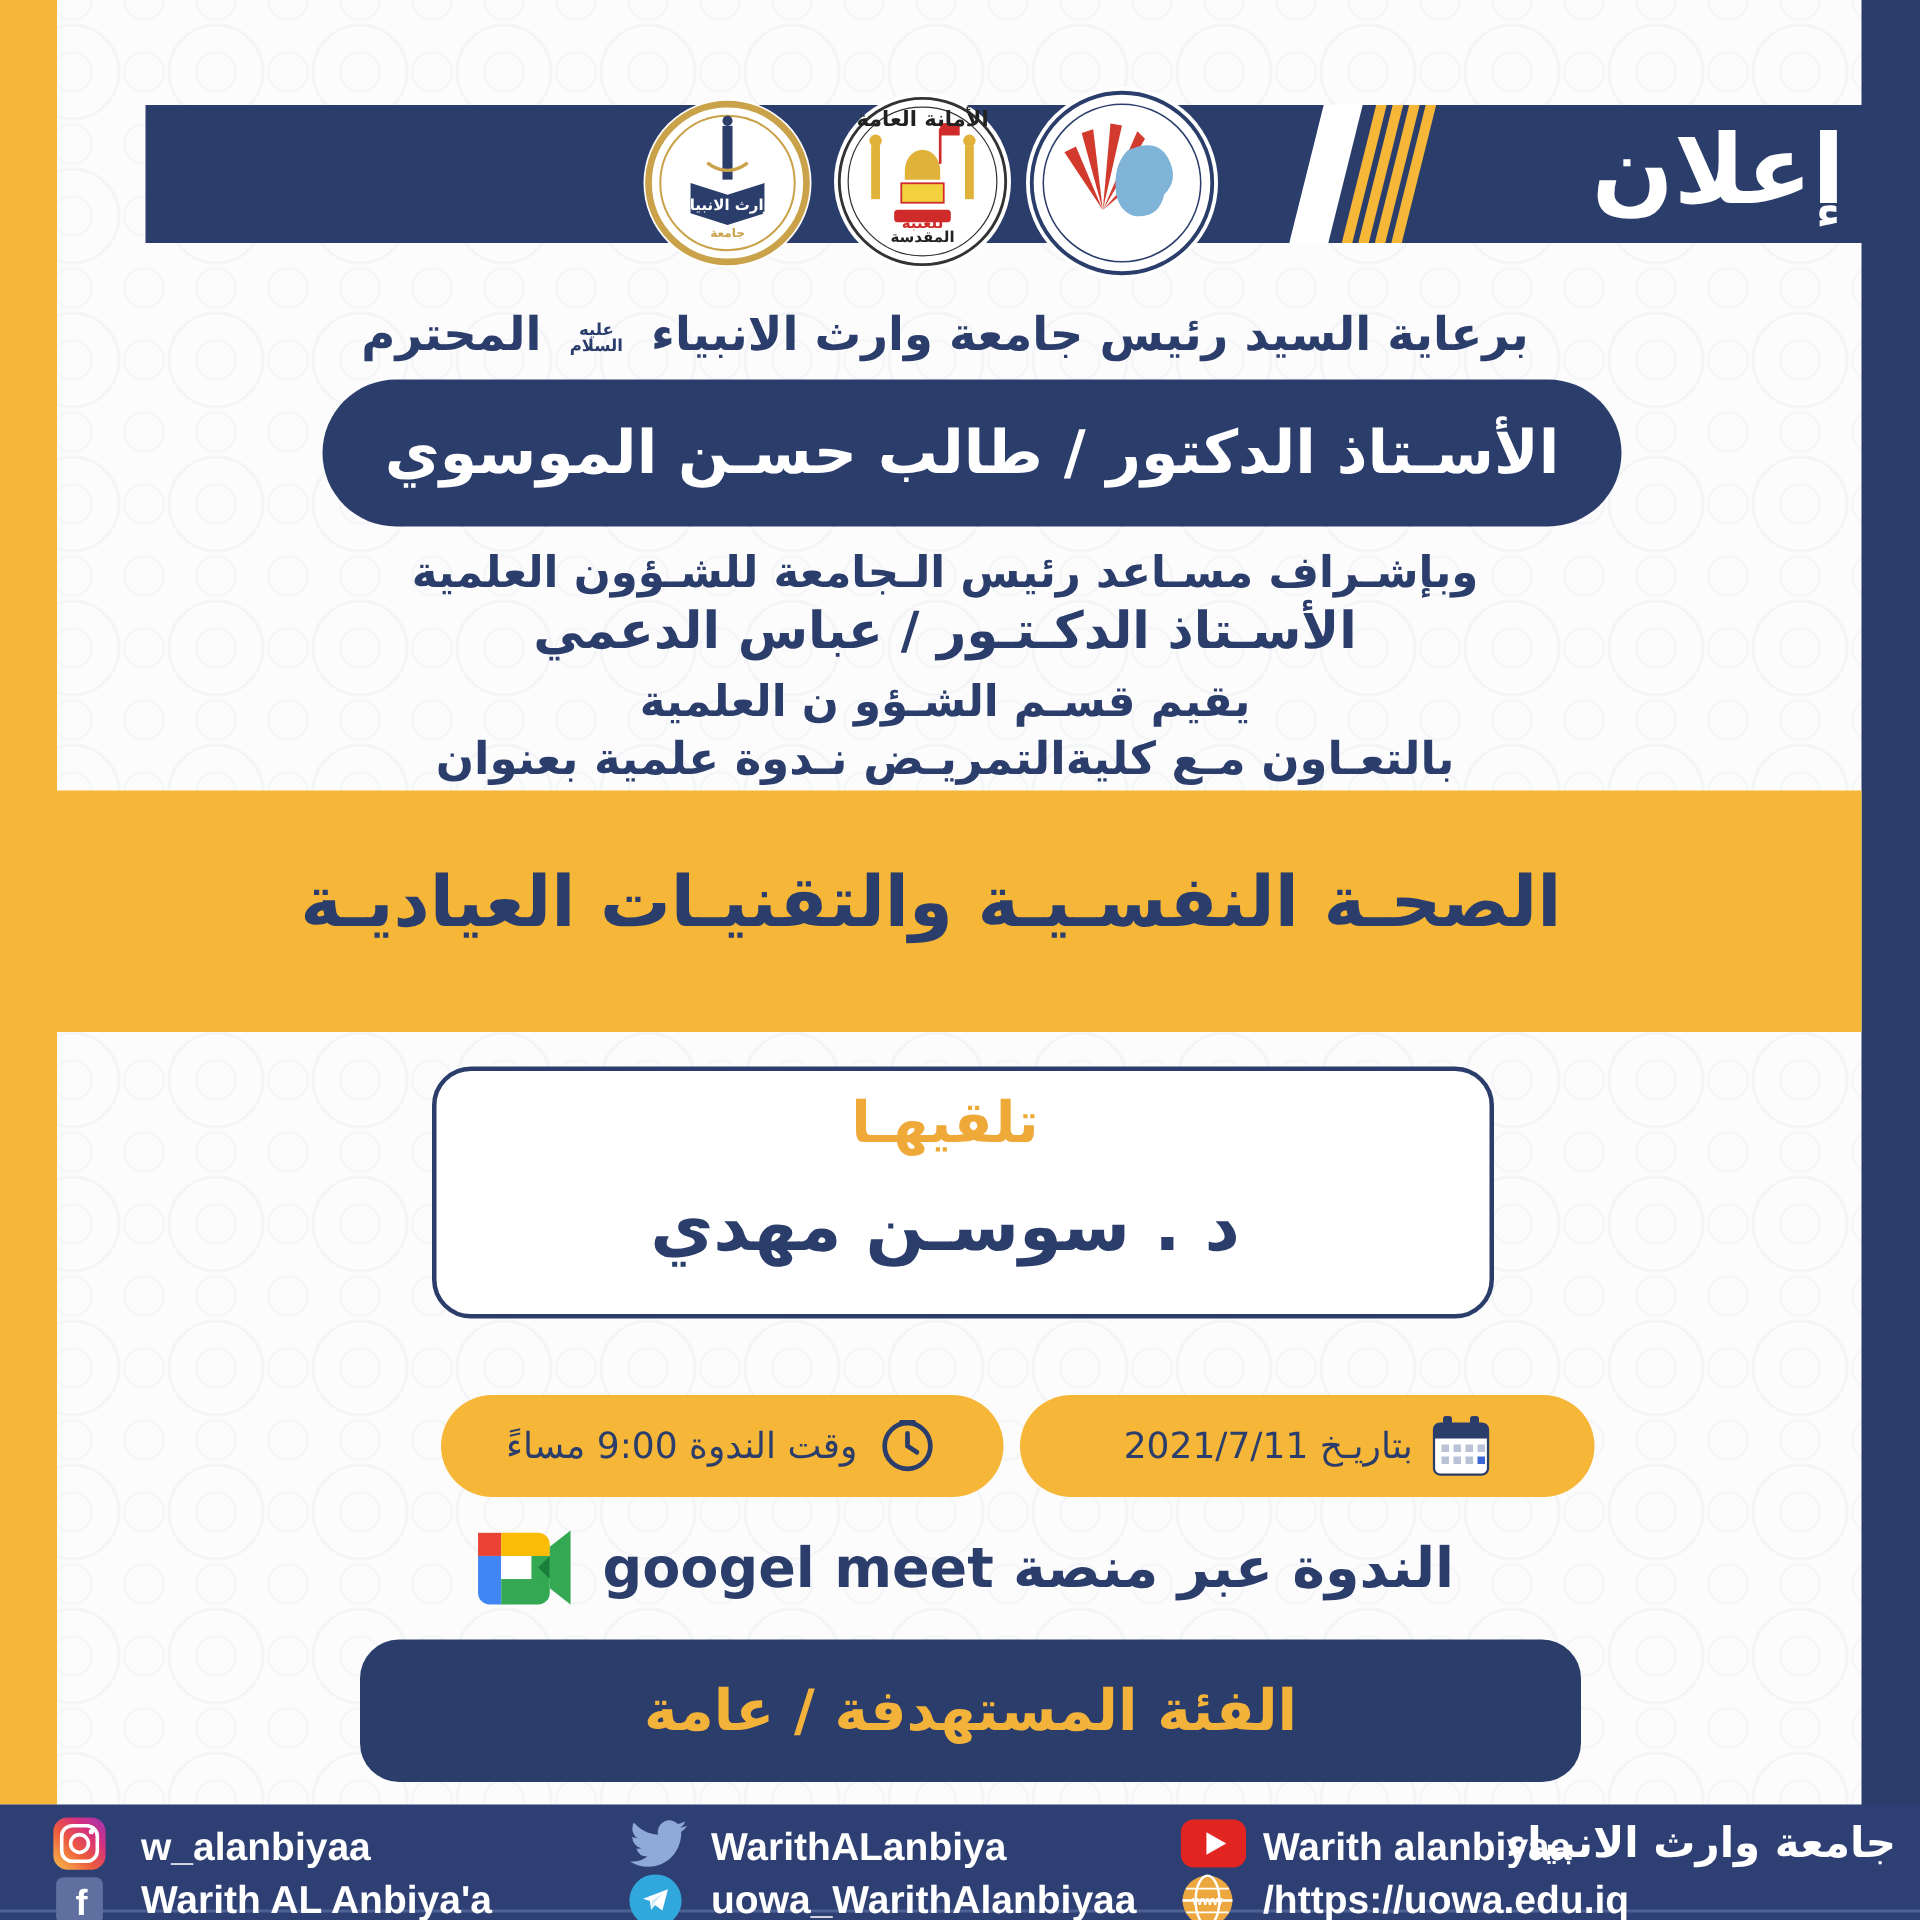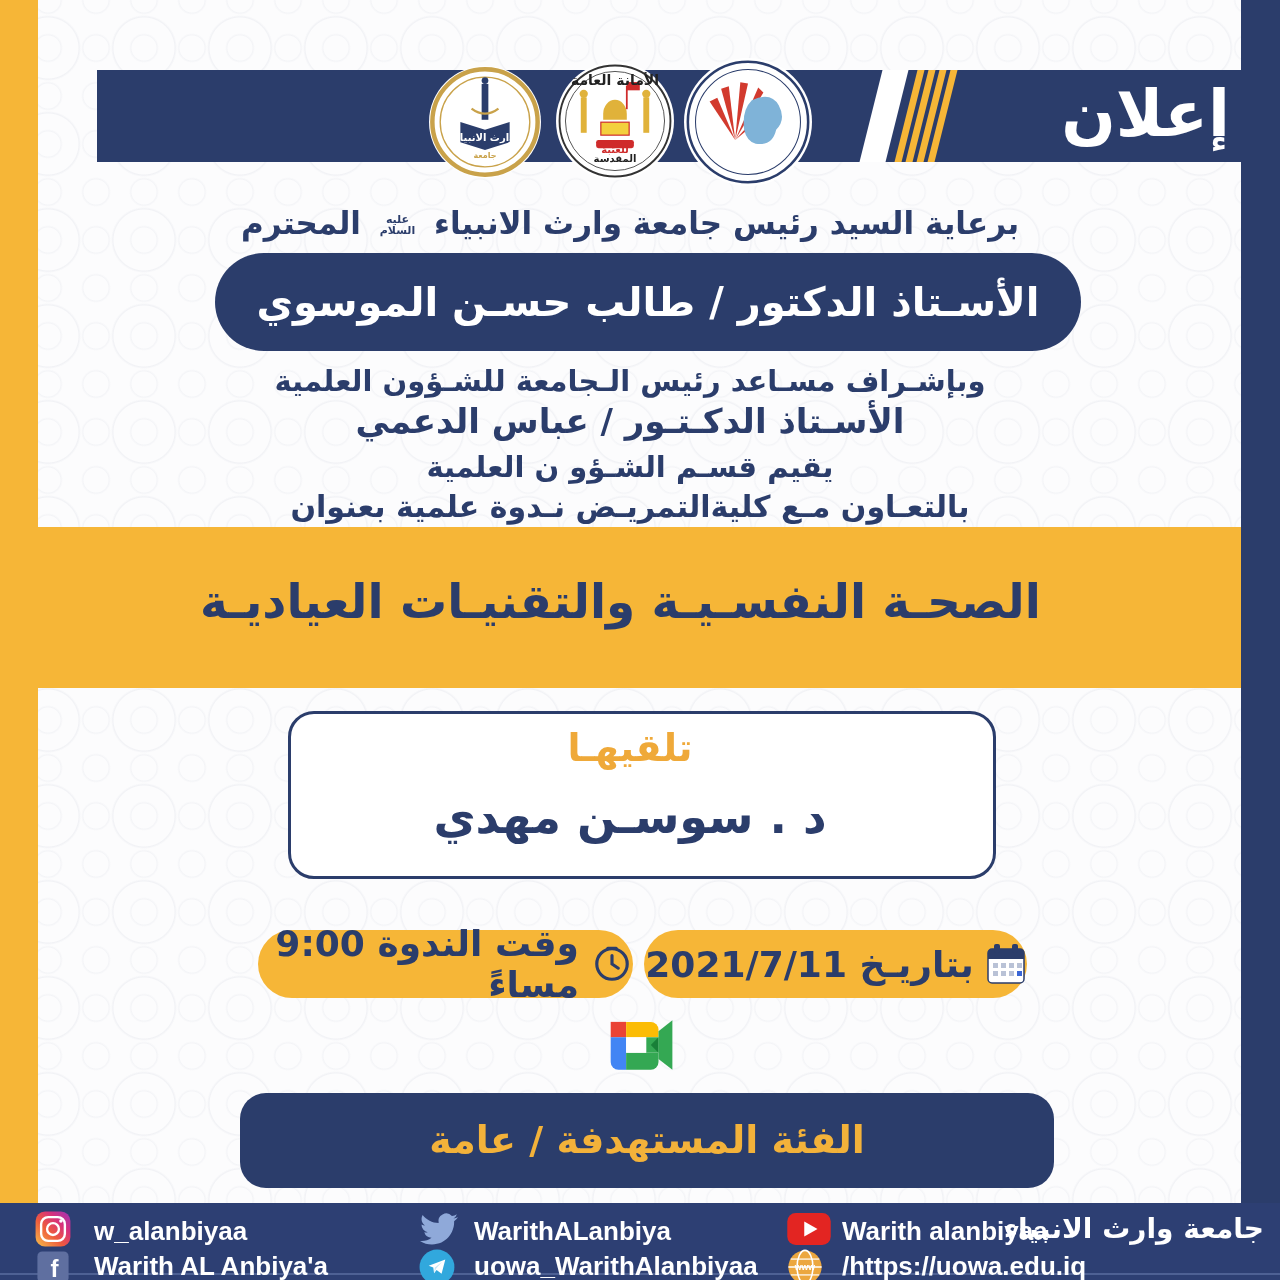--- a/index.html
+++ b/index.html
@@ -46,21 +46,21 @@
   .title-band{left:0;right:39px;top:527px;height:161px;background:#f6b637;}
   .title-band .t{position:absolute;left:0;right:0;top:0;height:161px;line-height:150px;
     text-align:center;font-size:47px;font-weight:bold;color:#2b3d6b;}
   
   .lecturer-box{left:288px;top:711px;width:702px;height:162px;background:#ffffff;
     border:3px solid #2b3d6b;border-radius:26px;}
   .presented-label{top:726px;font-size:38px;color:#efa939;}
   .presenter-name{top:790px;font-size:46px;}
   
   .ypill{top:930px;height:68px;background:#f6b637;border-radius:34px;display:flex;
-    align-items:center;justify-content:center;gap:12px;color:#2b3d6b;font-weight:bold;font-size:36px;}
+    align-items:center;justify-content:center;gap:12px;color:#2b3d6b;font-weight:normal;font-size:24px;margin-left:36px;}
   .pill-time{left:258px;width:375px;}
   .pill-date{left:644px;width:383px;align-items:center;}
   .ypill svg{flex:0 0 auto;}
   
   .meet-row{left:38px;right:39px;top:1003px;height:84px;display:flex;align-items:center;
     justify-content:center;gap:16px;}
   .meet-text{font-size:37px;font-weight:bold;color:#2b3d6b;}
   
   .target-btn{left:240px;top:1093px;width:814px;height:95px;background:#2b3d6b;border-radius:26px;
     text-align:center;line-height:95px;color:#f3b23a;font-size:38px;font-weight:bold;}
@@ -196,20 +196,21 @@
     <svg width="76" height="74" viewBox="0 0 96 96">
       <path fill="#ea4335" d="M10 18 h20 v20 H10 z"></path>
       <path fill="#fbbc05" d="M30 18 h32 a10 10 0 0 1 10 10 v10 H30 z"></path>
       <path fill="#4285f4" d="M10 38 h20 v42 H20 a10 10 0 0 1 -10 -10 z"></path>
       <path fill="#34a853" d="M30 58 h42 v12 a10 10 0 0 1 -10 10 H30 z"></path>
       <path fill="#34a853" d="M56 38 h16 v20 H56 z"></path>
       <rect x="30" y="38" width="26" height="20" fill="#ffffff"></rect>
       <path fill="#188038" d="M72 38 l-10 10 10 10 z"></path>
       <path fill="#34a853" d="M72 30 l18 -14 v64 l-18 -14 z"></path>
     </svg>
+    <div class="meet-text" dir="rtl">الندوة عبر منصة googel meet</div>
   </div>
 
   <div class="abs target-btn" dir="rtl">الفئة المستهدفة / عامة</div>
 
   <div class="abs footer"></div>
 
   <div class="f-icon" style="left:34px;top:1210px;width:38px;height:38px;">
     <svg viewBox="0 0 48 48">
       <defs>
         <linearGradient id="ig" x1="0" y1="1" x2="1" y2="0">

